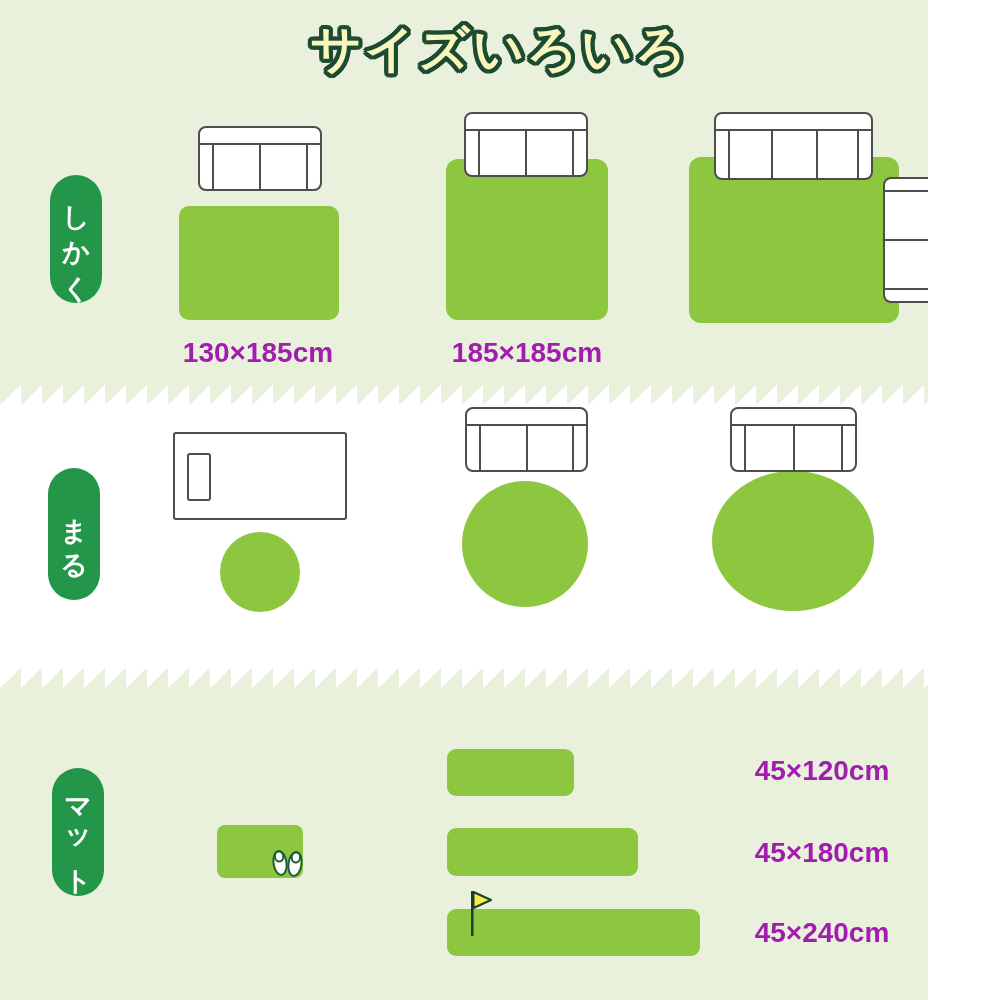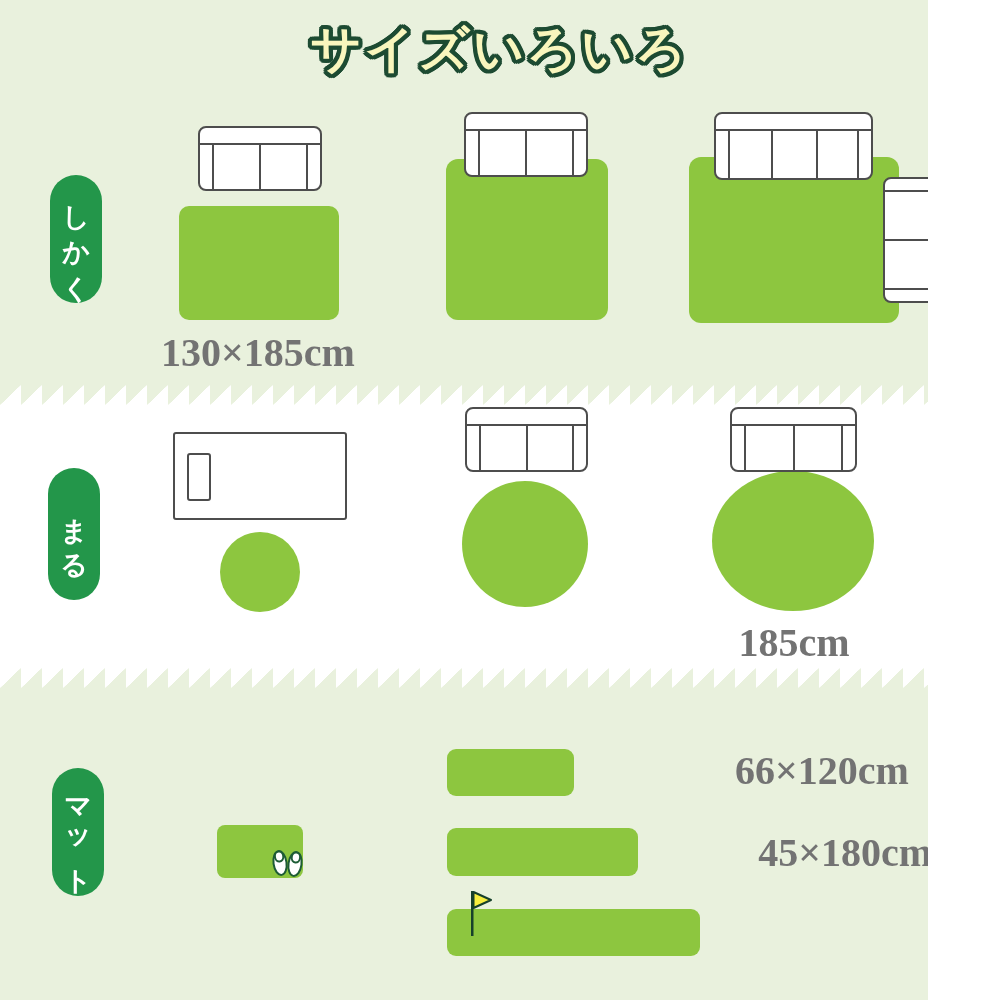--- a/index.html
+++ b/index.html
@@ -5,21 +5,20 @@
   html,body { margin:0; padding:0; }
   body {
     font-family: "Liberation Sans", "DejaVu Sans", sans-serif;
     background:#ffffff;
   }
   #canvas {
     position:relative;
     width:928px; height:1000px;
     overflow:hidden;
     background:#ffffff;
-    font-family:Liberation Serif, serif;
   }
 
   
   .bg-top    { position:absolute; left:0; top:0;   width:1000px; height:385px; background:#e9f1dd; }
   .saw-top   { position:absolute; left:0; top:385px; width:1000px; height:20px;
                background-image:linear-gradient(to bottom right, #e9f1dd 49.6%, rgba(0,0,0,0) 50.4%);
                background-size:21px 20px; }
   .saw-bottom{ position:absolute; left:0; top:668px; width:1000px; height:20px;
                background-image:linear-gradient(to bottom right, rgba(0,0,0,0) 49.6%, #e9f1dd 50.4%);
                background-size:21px 20px; }
@@ -47,21 +46,21 @@
     color:#ffffff; font-weight:bold; font-size:27px; letter-spacing:4px;
   }
 
   
   .rug  { position:absolute; background:#8dc63f; }
   .round{ border-radius:50%; }
 
   
   .size-label {
     position:absolute; width:220px; text-align:center;
-    font-size:40px; font-weight:bold; color:#737373; line-height:32px;
+    font-size:28px; font-weight:bold; color:#a21caf; line-height:32px;
   }
 
   
   .sofa { position:absolute; background:#ffffff; border:2px solid #4d4d4d; border-radius:8px; box-sizing:border-box; }
   .sofa .back { position:absolute; left:0; right:0; top:0; height:15px; border-bottom:2px solid #4d4d4d; }
   .sofa .arm  { position:absolute; top:17px; bottom:0; width:12px; }
   .sofa .arm.l{ left:0; border-right:2px solid #4d4d4d; }
   .sofa .arm.r{ right:0; border-left:2px solid #4d4d4d; }
   .sofa .dv   { position:absolute; top:17px; bottom:0; width:2px; background:#4d4d4d; }
 
@@ -105,20 +104,21 @@
   </div>
   <div class="size-label" style="left:148px; top:337px;">130×185cm</div>
 
   <div class="rug" style="left:446px; top:159px; width:162px; height:161px; border-radius:12px;"></div>
   <div class="sofa" style="left:464px; top:112px; width:124px; height:65px;">
     <div class="back"></div>
       <div class="arm l"></div>
       <div class="arm r"></div>
     <div class="dv" style="left:59px;"></div>
   </div>
+  <div class="size-label" style="left:417px; top:337px;">185×185cm</div>
 
   <div class="rug" style="left:689px; top:157px; width:210px; height:166px; border-radius:12px;"></div>
   <div class="sofa" style="left:714px; top:112px; width:159px; height:68px;">
     <div class="back"></div>
       <div class="arm l"></div>
       <div class="arm r"></div>
     <div class="dv" style="left:55px;"></div>
       <div class="dv" style="left:100px;"></div>
   </div>
   <div class="sofa-v" style="left:883px; top:177px; width:69px; height:126px;">
@@ -145,43 +145,43 @@
     <div class="dv" style="left:59px;"></div>
   </div>
 
   <div class="rug round" style="left:712px; top:471px; width:162px; height:140px;"></div>
   <div class="sofa" style="left:730px; top:407px; width:127px; height:65px;">
     <div class="back"></div>
       <div class="arm l"></div>
       <div class="arm r"></div>
     <div class="dv" style="left:61px;"></div>
   </div>
-  <div class="size-label" style="left:684px; top:627px;">185cm</div>
 
   <div class="pill" style="left:52px; top:768px; width:52px; height:128px;">
     <span>マット</span>
   </div>
 
   <div class="rug" style="left:217px; top:825px; width:86px; height:53px; border-radius:8px;"></div>
   <svg class="icon-abs" style="left:270px; top:847px;" width="36" height="32" viewBox="0 0 36 32">
     <g transform="rotate(-8 10 16)">
       <ellipse cx="10" cy="16" rx="6.5" ry="12" fill="#ffffff" stroke="#1d5c35" stroke-width="2"></ellipse>
       <ellipse cx="10" cy="9.5" rx="4.2" ry="5" fill="#ffffff" stroke="#1d5c35" stroke-width="2"></ellipse>
     </g>
     <g transform="rotate(8 25 17)">
       <ellipse cx="25" cy="17" rx="6.5" ry="12" fill="#ffffff" stroke="#1d5c35" stroke-width="2"></ellipse>
       <ellipse cx="25" cy="10.5" rx="4.2" ry="5" fill="#ffffff" stroke="#1d5c35" stroke-width="2"></ellipse>
     </g>
   </svg>
 
   <div class="rug" style="left:447px; top:749px; width:127px; height:47px; border-radius:9px;"></div>
-  <div class="size-label" style="left:712px; top:755px;">66×120cm</div>
+  <div class="size-label" style="left:712px; top:755px;">45×120cm</div>
 
   <div class="rug" style="left:447px; top:828px; width:191px; height:48px; border-radius:9px;"></div>
-  <div class="size-label" style="left:712px; top:837px;text-align:right;">45×180cm</div>
+  <div class="size-label" style="left:712px; top:837px;">45×180cm</div>
 
   <div class="rug" style="left:447px; top:909px; width:253px; height:47px; border-radius:9px;"></div>
   <svg class="icon-abs" style="left:468px; top:890px;" width="26" height="48" viewBox="0 0 26 48">
     <rect x="3" y="1" width="2.5" height="45" fill="#16402b"></rect>
     <polygon points="5.5,2 23,10 5.5,18" fill="#f7ee3f" stroke="#16402b" stroke-width="2" stroke-linejoin="round"></polygon>
   </svg>
+  <div class="size-label" style="left:712px; top:917px;">45×240cm</div>
 
 </div>
 
 </body></html>

